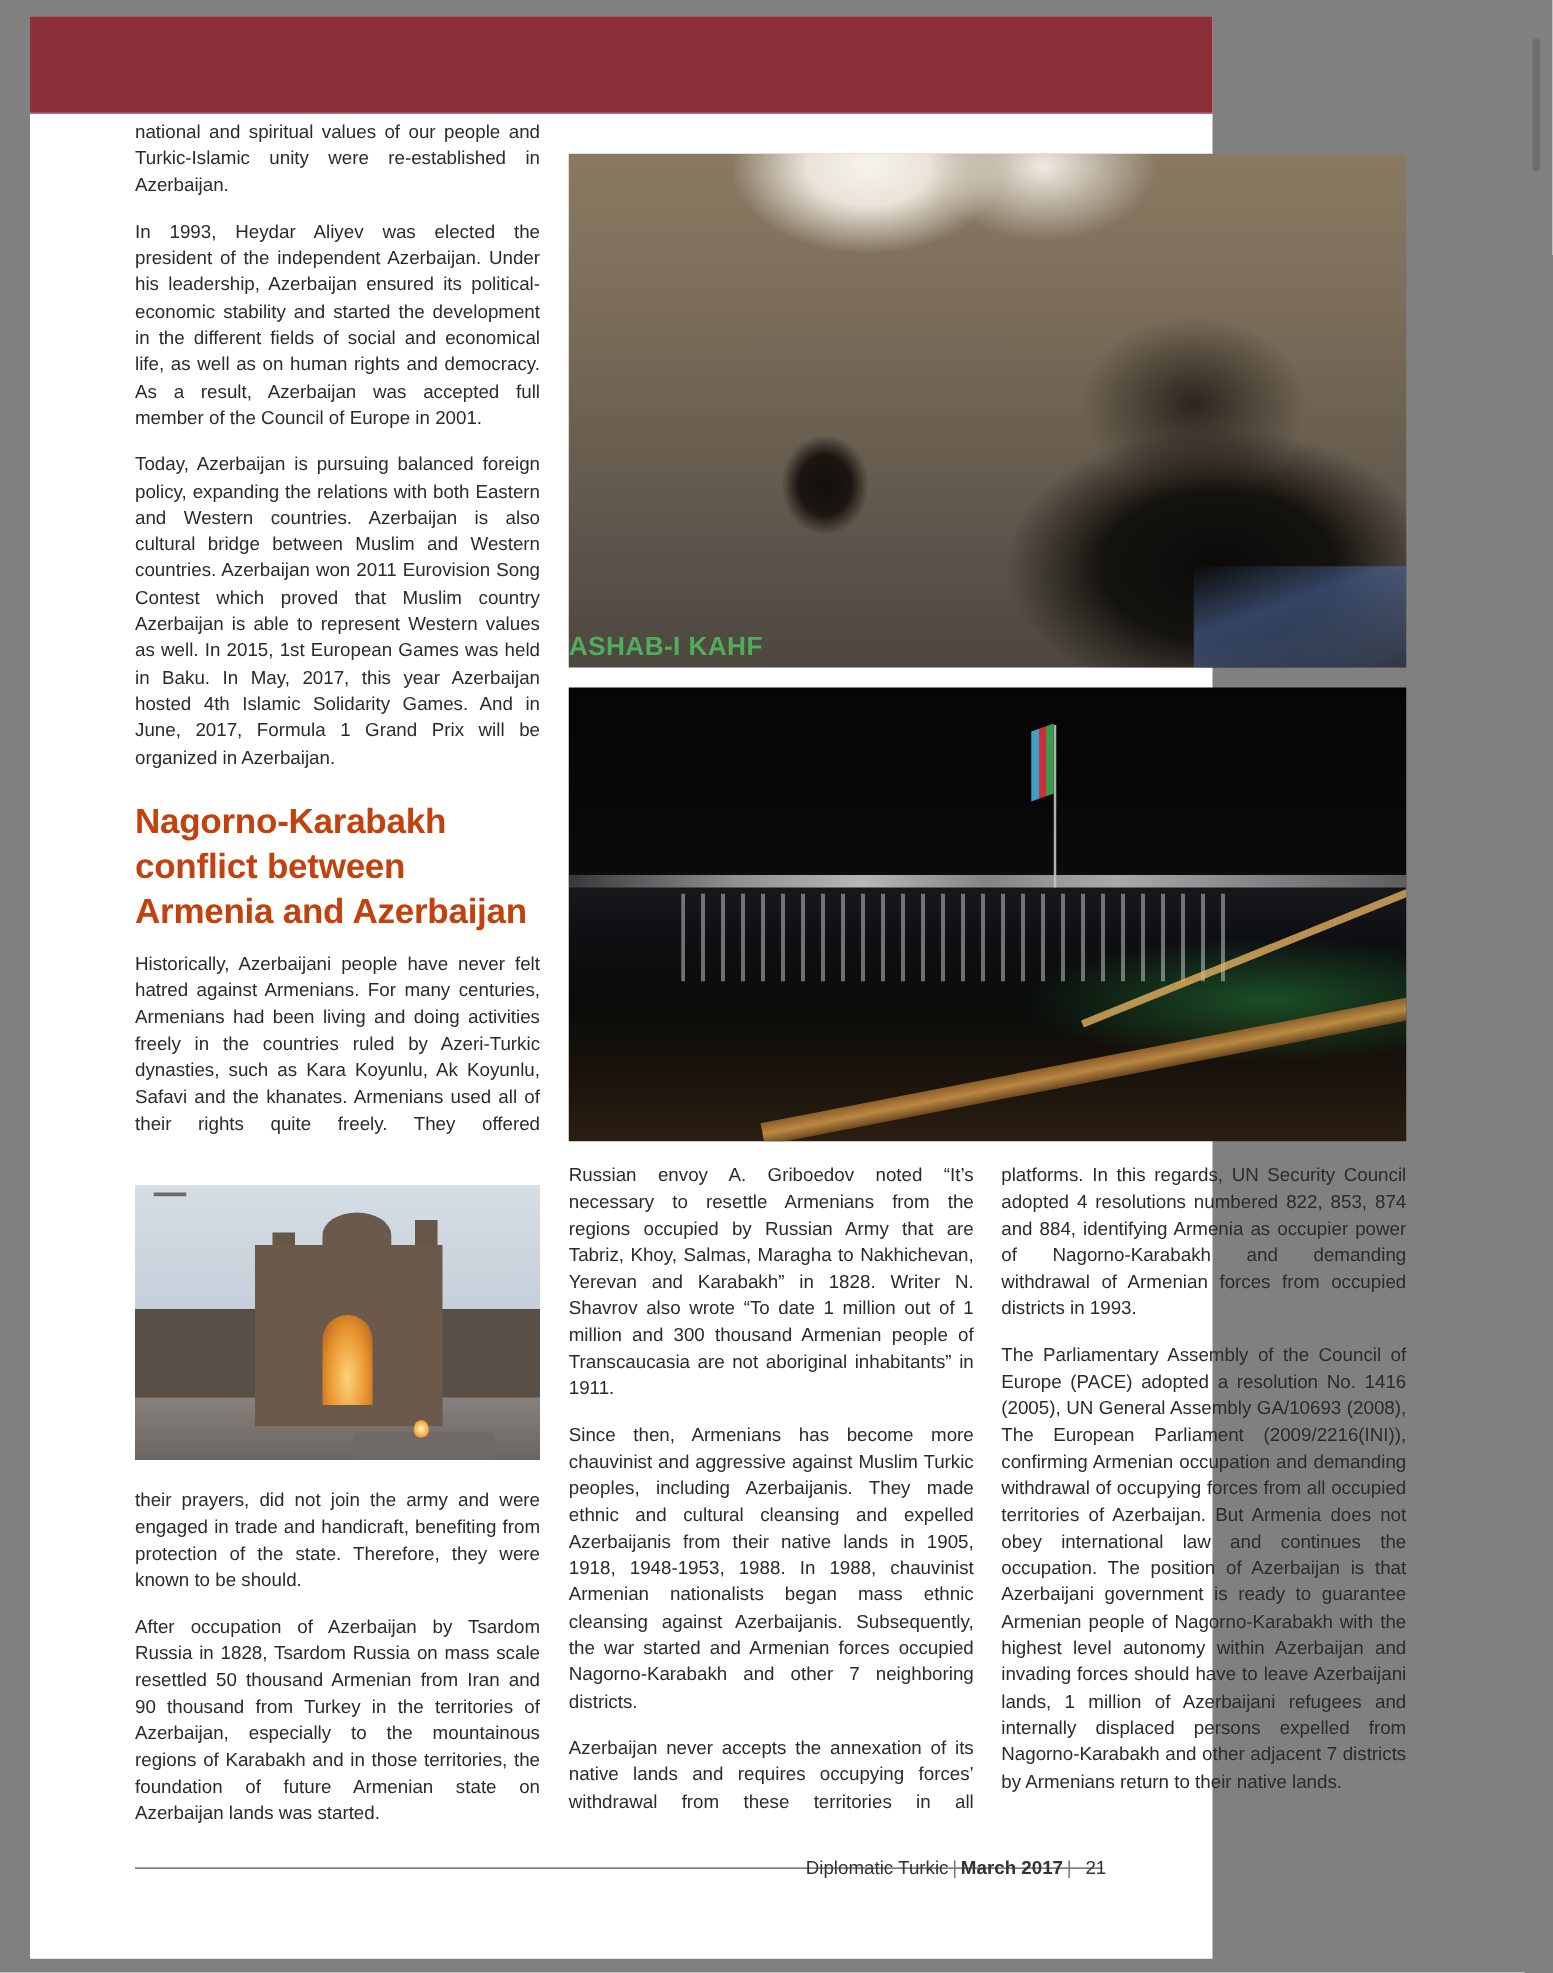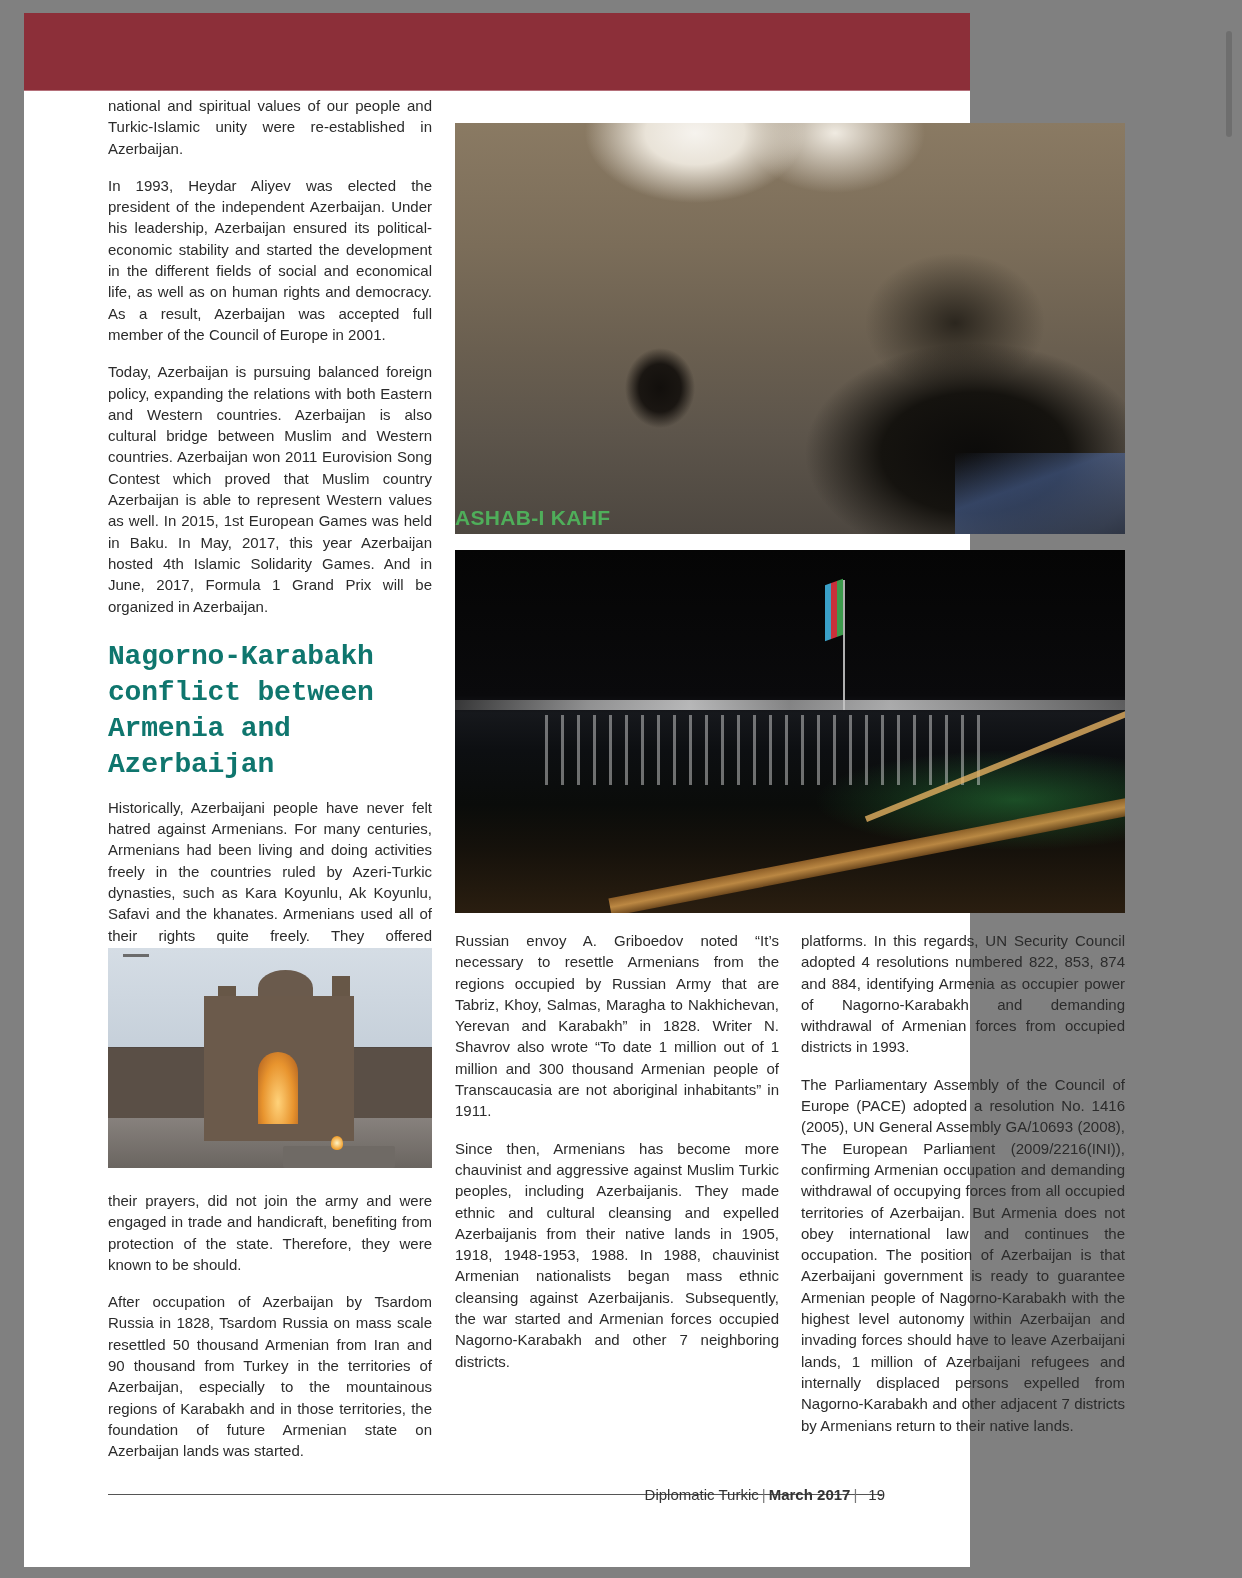--- a/index.html
+++ b/index.html
@@ -19,22 +19,22 @@
     position:absolute; left:4px; top:31px; width:6px; height:106px; border-radius:3px; background:#6e6e6e;
   }
   .col { position:absolute; color:#2b2b2b; font-size:15px; line-height:21.3px; }
   .col p { margin:0 0 16px 0; text-align:justify; text-align-last:left; }
   .col p.cont { text-align-last:justify; }
   .col1a { left:84px; top:82px; width:324px; }
   .col1b { left:84px; top:1177px; width:324px; }
   .col2 { left:431px; top:917px; width:324px; }
   .col3 { left:777px; top:917px; width:324px; }
   h2.section-title {
-    margin:22px 0 14px 0; color:#0f766e; font-size:28px; line-height:36px; font-weight:bold;
-    font-family:Liberation Mono, monospace; letter-spacing:-0.2px;
+    margin:22px 0 14px 0; color:#c2410c; font-size:28px; line-height:36px; font-weight:bold;
+    font-family:Liberation Sans, sans-serif; letter-spacing:-0.2px;
   }
   .photo { position:absolute; overflow:hidden; }
   .photo-cave {
     left:431px; top:110px; width:670px; height:411px;
     background:
       radial-gradient(ellipse 110px 70px at 240px 10px, #f6f3ee 0%, #e9e3d8 45%, rgba(200,185,160,0) 100%),
       radial-gradient(ellipse 90px 60px at 380px 10px, #f0ebe2 0%, rgba(200,185,160,0) 100%),
       radial-gradient(ellipse 35px 40px at 205px 265px, #120f0c 0%, #1a1612 60%, rgba(40,35,28,0) 100%),
       radial-gradient(ellipse 170px 110px at 520px 330px, #0c0b0a 0%, #15130f 55%, rgba(40,35,30,0) 100%),
       radial-gradient(ellipse 90px 70px at 500px 200px, #2b261e 0%, rgba(60,52,42,0) 100%),
@@ -156,28 +156,29 @@
   </div>
 
   <div class="col col1b">
     <p>their prayers, did not join the army and were engaged in trade and handicraft, benefiting from protection of the state. Therefore, they were known to be should.</p>
     <p>After occupation of Azerbaijan by Tsardom Russia in 1828, Tsardom Russia on mass scale resettled 50 thousand Armenian from Iran and 90 thousand from Turkey in the territories of Azerbaijan, especially to the mountainous regions of Karabakh and in those territories, the foundation of future Armenian state on Azerbaijan lands was started.</p>
   </div>
 
   <div class="col col2">
     <p>Russian envoy A. Griboedov noted “It’s necessary to resettle Armenians from the regions occupied by Russian Army that are Tabriz, Khoy, Salmas, Maragha to Nakhichevan, Yerevan and Karabakh” in 1828. Writer N. Shavrov also wrote “To date 1 million out of 1 million and 300 thousand Armenian people of Transcaucasia are not aboriginal inhabitants” in 1911.</p>
     <p>Since then, Armenians has become more chauvinist and aggressive against Muslim Turkic peoples, including Azerbaijanis. They made ethnic and cultural cleansing and expelled Azerbaijanis from their native lands in 1905, 1918, 1948-1953, 1988. In 1988, chauvinist Armenian nationalists began mass ethnic cleansing against Azerbaijanis. Subsequently, the war started and Armenian forces occupied Nagorno-Karabakh and other 7 neighboring districts.</p>
+    <p class="cont">Azerbaijan never accepts the annexation of its native lands and requires occupying forces’ withdrawal from these territories in all</p>
   </div>
 
   <div class="col col3">
     <p>platforms. In this regards, UN Security Council adopted 4 resolutions numbered 822, 853, 874 and 884, identifying Armenia as occupier power of Nagorno-Karabakh and demanding withdrawal of Armenian forces from occupied districts in 1993.</p>
     <p>The Parliamentary Assembly of the Council of Europe (PACE) adopted a resolution No. 1416 (2005), UN General Assembly GA/10693 (2008), The European Parliament (2009/2216(INI)), confirming Armenian occupation and demanding withdrawal of occupying forces from all occupied territories of Azerbaijan. But Armenia does not obey international law and continues the occupation. The position of Azerbaijan is that Azerbaijani government is ready to guarantee Armenian people of Nagorno-Karabakh with the highest level autonomy within Azerbaijan and invading forces should have to leave Azerbaijani lands, 1 million of Azerbaijani refugees and internally displaced persons expelled from Nagorno-Karabakh and other adjacent 7 districts by Armenians return to their native lands.</p>
   </div>
 
   <div class="footer-rule"></div>
   <div class="footer">
-    <span>Diplomatic Turkic</span><span class="sep">|</span><span class="issue">March 2017</span><span class="sep">|</span><span class="pagenum">19</span>
+    <span>Diplomatic Turkic</span><span class="sep">|</span><span class="issue">March 2017</span><span class="sep">|</span><span class="pagenum">21</span>
   </div>
 </div>
 
 <div class="scrollbar-track">
   <div class="scrollbar-thumb"></div>
 </div>
 
 </body></html>

